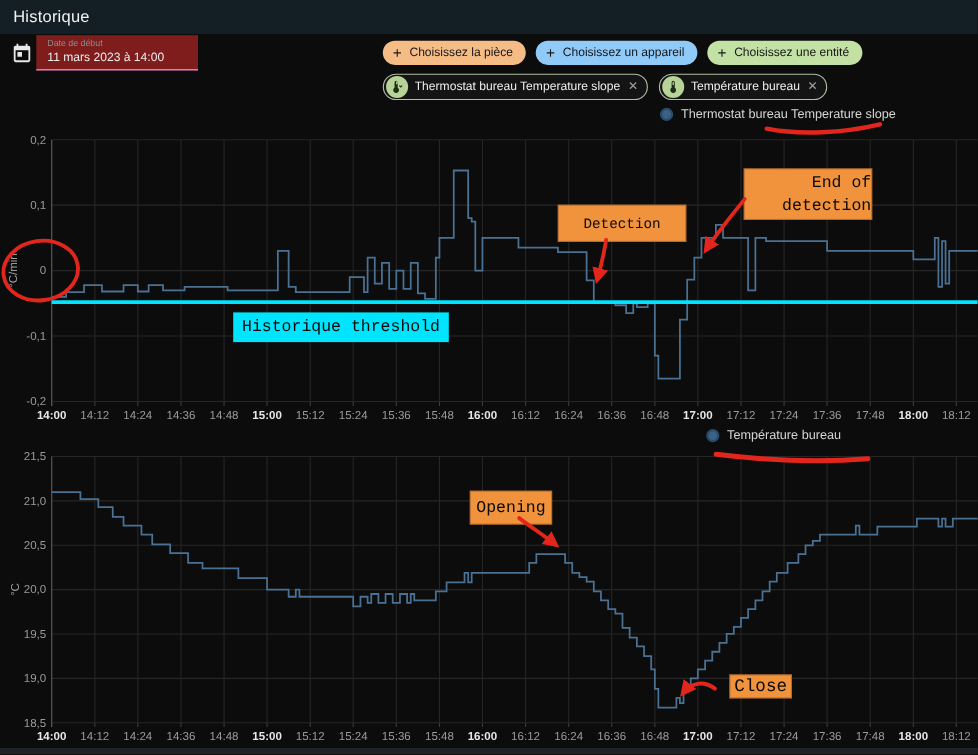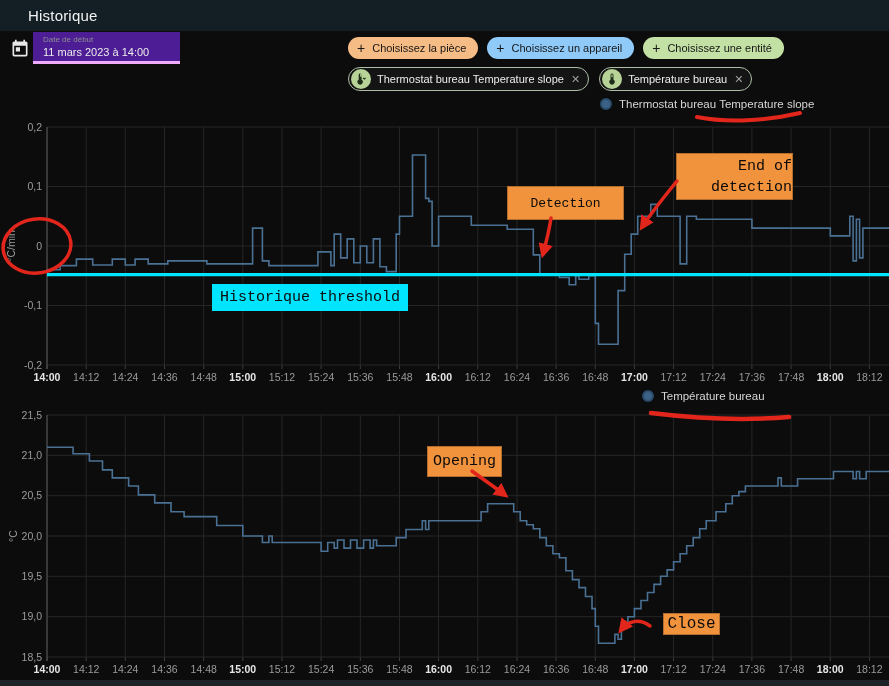--- a/index.html
+++ b/index.html
@@ -1,26 +1,26 @@
 <!DOCTYPE html>
 <html style="--accent-cyan: #00e5ff; --annotation-orange: #f1923d; --annotation-red: #e3261c; --series-blue: #4a7193;"><head>
 <meta charset="utf-8">
 <style>
   html,body{margin:0;padding:0;background:#0c0c0c;}
   *{box-sizing:border-box;}
   .app{position:relative;width:889px;height:686px;background:#0c0c0c;overflow:hidden;
        font-family:"Liberation Sans",sans-serif;}
   
   .header{position:absolute;left:0;top:0;width:889px;height:31px;background:#131e25;
-          display:flex;align-items:center;padding-left:28px;}
+          display:flex;align-items:center;padding-left:12px;}
   .header .title{color:#f2f2f2;font-size:15px;font-weight:500;letter-spacing:.2px;}
   
   .cal-icon{position:absolute;left:10px;top:39px;width:20px;height:20px;color:#e8e8e8;}
-  .datefield{position:absolute;top:32px;height:32px;background:#4c1d95;
-             border-bottom:3px solid #f0abfc;padding:3px 10px 0 10px;}
+  .datefield{position:absolute;top:32px;height:32px;background:#7f1d1d;
+             border-bottom:1px solid #f0abfc;padding:3px 10px 0 10px;}
   .datefield .lab{display:block;font-size:8px;color:#8f8f8f;line-height:10px;}
   .datefield .val{display:block;font-size:11px;color:#ececec;font-weight:500;line-height:15px;white-space:nowrap;}
   .df1{left:33px;width:147px;}
   .df2{left:190px;width:144px;}
   .chiprow1{position:absolute;left:348px;top:37px;display:flex;gap:9px;}
   .fchip{display:inline-flex;align-items:center;gap:7px;height:22px;border:none;
          border-radius:11px;padding:0 12px 0 9px;font-family:"Liberation Sans",sans-serif;
          font-size:11px;font-weight:500;color:#161616;cursor:pointer;white-space:nowrap;}
   .fchip .plus{font-size:14px;font-weight:400;line-height:1;}
   .chiprow2{position:absolute;left:348px;top:67px;display:flex;gap:10px;}

